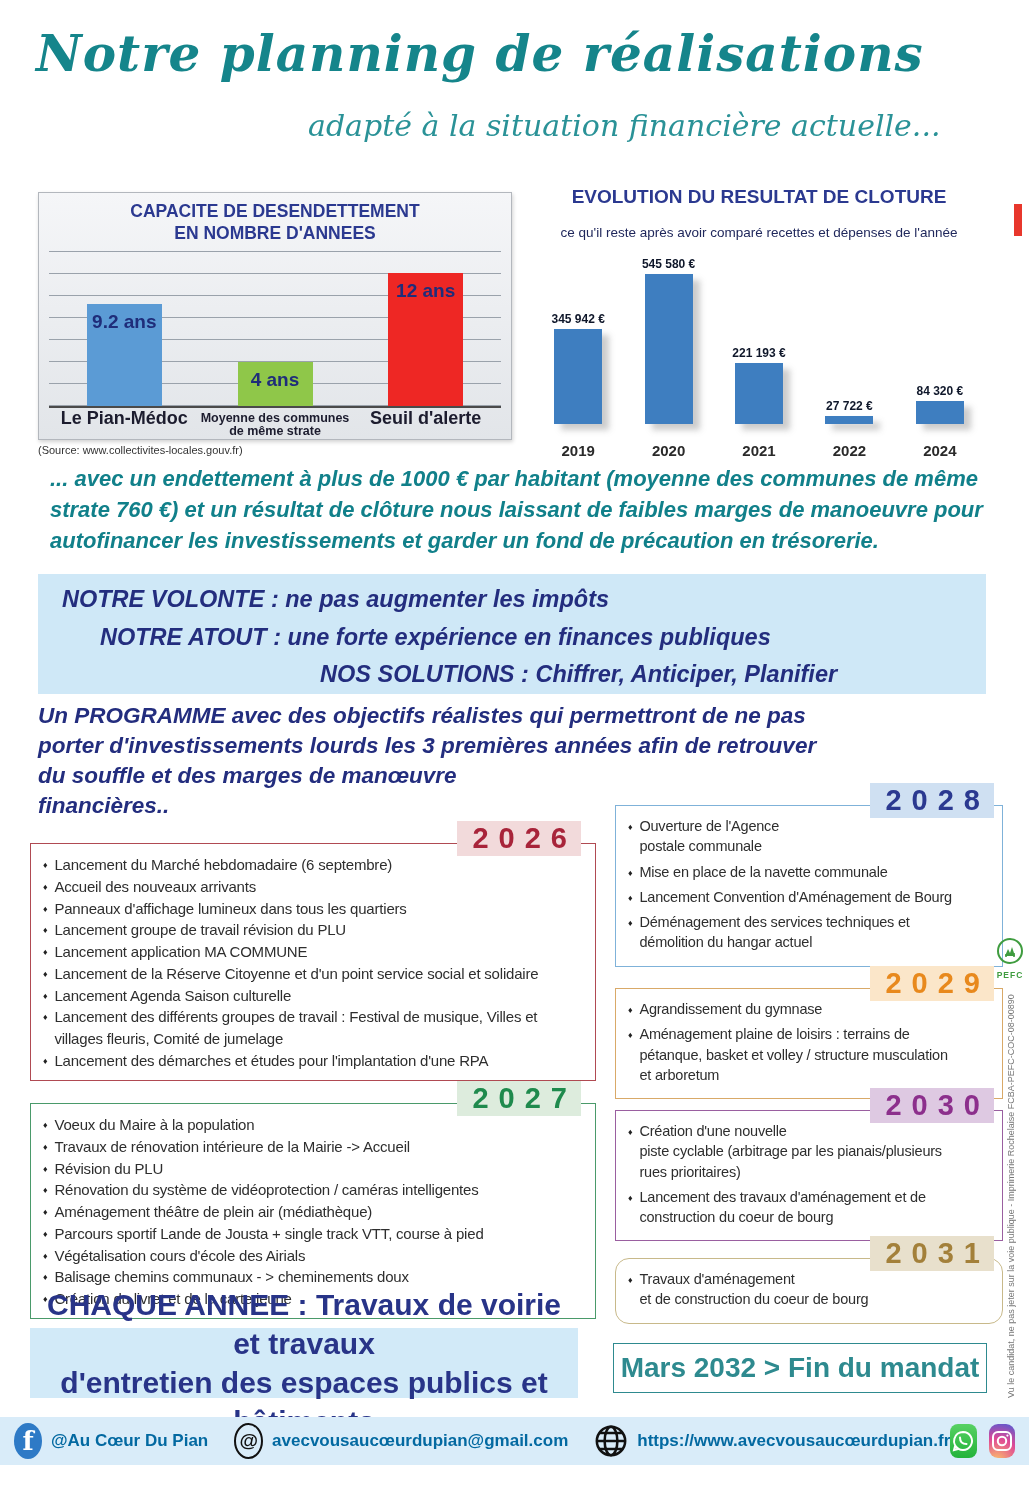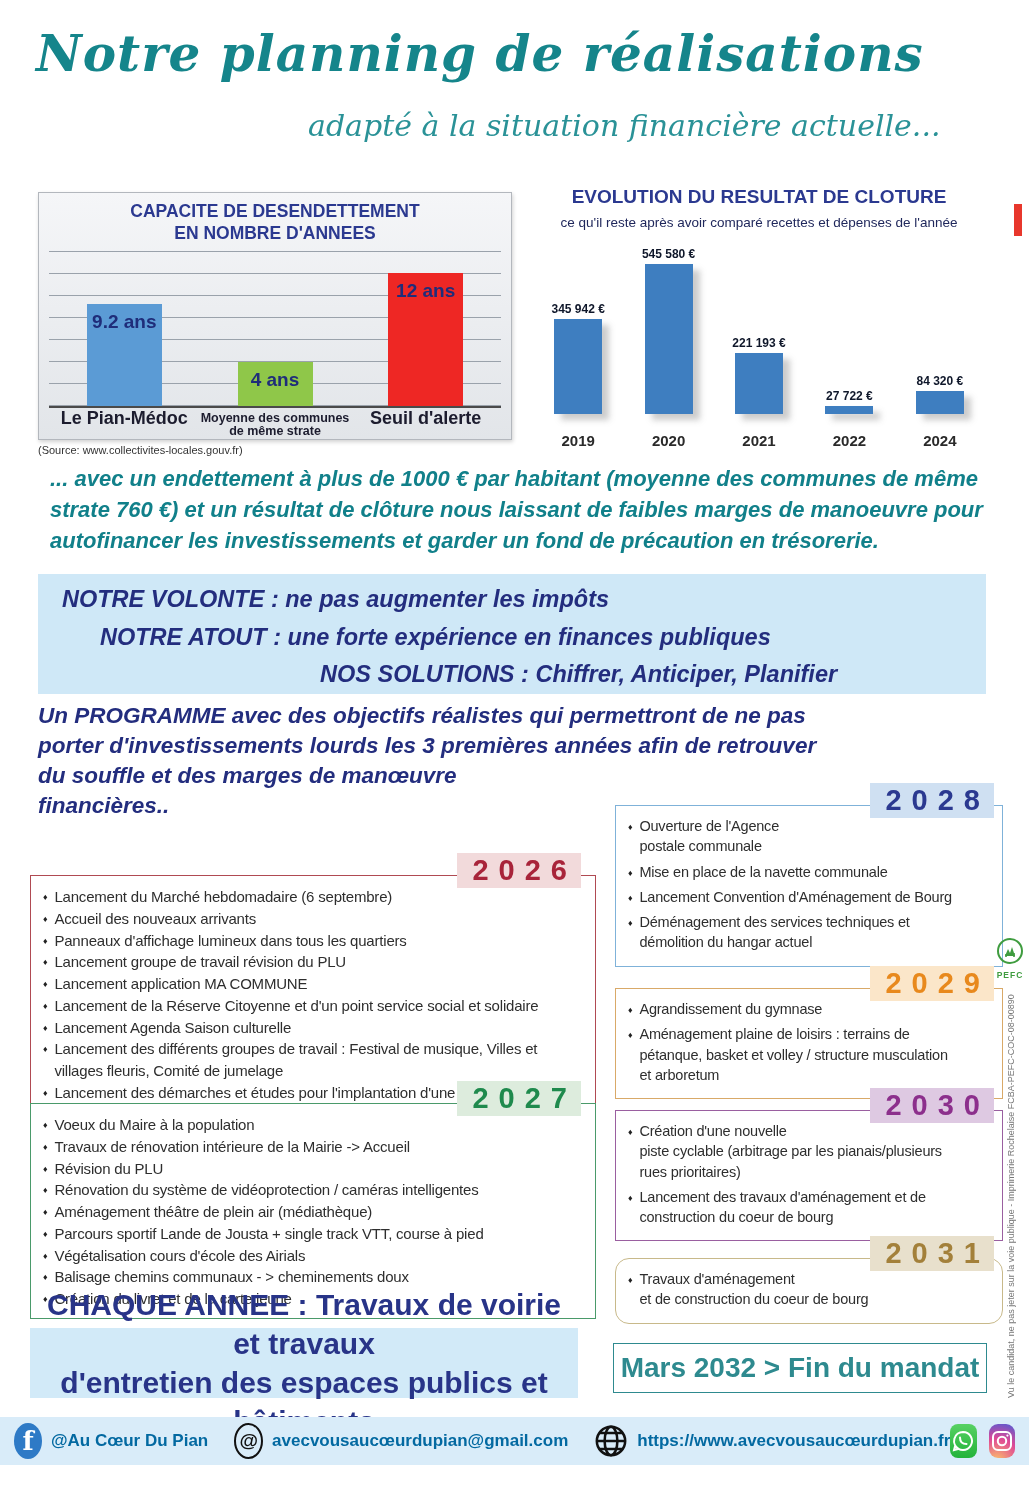--- a/index.html
+++ b/index.html
@@ -21,21 +21,21 @@
   .dc-col{flex:1;display:flex;justify-content:center;align-items:flex-end;height:100%;}
   .dc-bar{position:relative;width:75px;}
   .dc-blab{position:absolute;top:7px;left:0;width:100%;text-align:center;font-weight:bold;font-size:19px;color:#1f2d7a;}
   .dc-cats{position:absolute;left:10px;right:10px;top:216px;display:flex;}
   .dc-cat{flex:1;text-align:center;font-size:18px;font-weight:600;color:#1c1c2e;line-height:1.05;}
   .dc-cat.sm{font-size:12.5px;padding-top:3px;}
   .source-note{position:absolute;left:38px;top:444px;font-size:11px;color:#333;}
   
   .chart-right{position:absolute;left:533px;top:186px;width:452px;}
   .cr-title{text-align:center;font-weight:bold;font-size:19px;color:#2b3990;}
-  .cr-sub{text-align:center;font-size:13.5px;color:#20285c;margin-top:7px;}
+  .cr-sub{text-align:center;font-size:13.5px;color:#20285c;margin-top:17px;}
   .rc-plot{display:flex;margin-top:6px;}
   .rc-col{flex:1;display:flex;flex-direction:column;align-items:center;}
   .rc-area{height:178px;display:flex;flex-direction:column;justify-content:flex-end;align-items:center;}
   .rc-val{font-size:12px;font-weight:bold;color:#0f172a;white-space:nowrap;margin-bottom:3px;}
   .rc-bar{width:48px;box-shadow:7px 6px 6px rgba(110,110,110,.35);}
   .rc-year{margin-top:18px;font-size:15px;font-weight:600;color:#2a2a2a;text-align:right;}
   
   .intro-para{position:absolute;left:50px;top:464px;width:945px;font-size:22px;line-height:1.4;
       font-weight:bold;font-style:italic;color:#11808a;white-space:pre-line;}
   .banner{position:absolute;left:38px;top:574px;width:948px;height:120px;background:#cfe8f7;}
@@ -46,21 +46,21 @@
   
   .year-box{position:absolute;background:#fff;border:1.5px solid #888;padding:10px 6px 8px 10px;}
   .badge{position:absolute;top:-23px;font-size:29px;font-weight:bold;letter-spacing:10px;
       padding:1px 4px 1px 15px;line-height:1.15;}
   .left-col .badge{right:14px;} .right-col .badge{right:8px;}
   .year-list{list-style:none;margin:0;padding:0;}
   .year-list li{display:flex;font-size:15px;line-height:1.45;color:#2e2e2e;letter-spacing:-0.2px;}
   .right-col .year-list li{font-size:14.5px;line-height:1.4;margin-bottom:5px;}
   .blt{font-size:9px;padding:5px 7px 0 2px;color:#222;flex:0 0 auto;}
   .itx{white-space:pre-line;}
-  .box-2026{left:30px;top:843px;width:548px;margin-top:32px;}
+  .box-2026{left:30px;top:843px;width:548px;}
   .box-2027{left:30px;top:1103px;width:548px;}
   .box-2028{left:615px;top:805px;width:370px;}
   .box-2029{left:615px;top:988px;width:370px;}
   .box-2030{left:615px;top:1110px;width:370px;}
   .box-2031{left:615px;top:1258px;width:370px;border-radius:14px;}
   
   .every-year{position:absolute;left:30px;top:1328px;width:548px;height:70px;background:#d2eaf8;
       display:flex;align-items:center;justify-content:center;text-align:center;
       font-size:30px;font-weight:bold;color:#283488;white-space:pre-line;line-height:1.3;}
   .mandate{position:absolute;left:613px;top:1343px;width:372px;height:48px;border:1.5px solid #2e8a8f;

